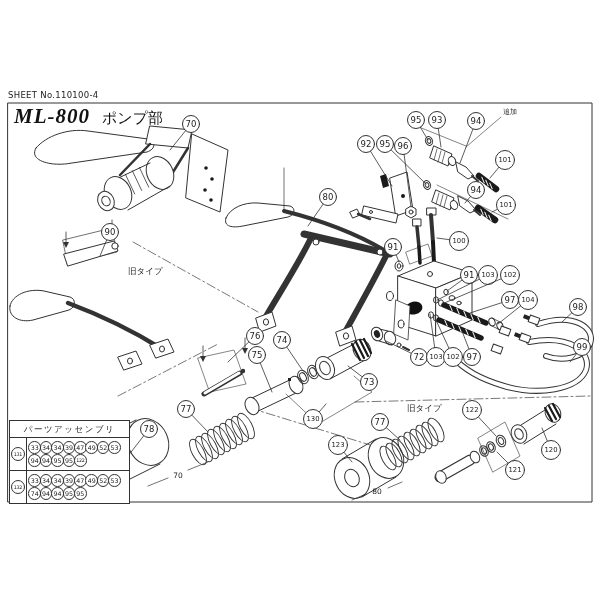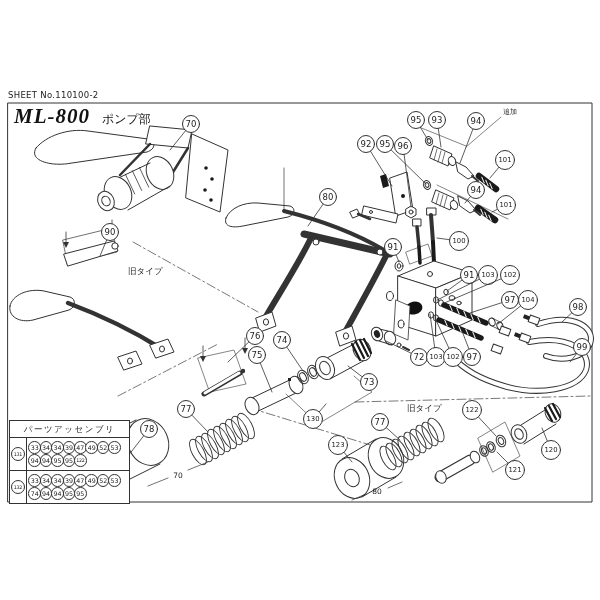--- a/index.html
+++ b/index.html
@@ -3,21 +3,21 @@
 <meta charset="utf-8">
 <style>
   html,body{margin:0;padding:0;background:#fff;}
   #page{position:relative;width:600px;height:600px;background:#fff;overflow:hidden;
         font-family:"DejaVu Sans","Liberation Sans",sans-serif;color:#222;}
   #diagram{position:absolute;left:0;top:0;width:600px;height:600px;}
   .sheet-no{position:absolute;left:8px;top:90px;font-size:8.5px;letter-spacing:.3px;color:#222;}
   .title-block{position:absolute;left:14px;top:104px;white-space:nowrap;}
   .title-main{font-family:"Liberation Serif","DejaVu Serif",serif;font-style:italic;font-weight:bold;
               font-size:21px;letter-spacing:1px;color:#111;margin-top:28px;}
-  .title-sub{font-size:12px;margin-left:12px;color:#111;}
+  .title-sub{font-size:15px;margin-left:12px;color:#111;}
   
   .pa-table{position:absolute;left:9px;top:420px;width:121px;border:1px solid #333;background:#fff;box-sizing:border-box;}
   .pa-head{height:16px;line-height:16px;border-bottom:1px solid #333;font-size:8.5px;text-align:center;letter-spacing:1.5px;}
   .pa-row{display:flex;border-bottom:1px solid #333;min-height:32px;}
   .pa-row:last-child{border-bottom:none;}
   .pa-id{width:16px;border-right:1px solid #333;display:flex;align-items:center;justify-content:center;flex:none;}
   .pa-id span{width:12px;height:12px;border:1px solid #333;border-radius:50%;font-size:4.8px;
               display:flex;align-items:center;justify-content:center;letter-spacing:-.3px;}
   .pa-parts{flex:1;display:flex;flex-wrap:wrap;align-content:center;padding:1px 0 1px 2px;}
   .pcirc{width:12.6px;height:12.6px;border:1px solid #333;border-radius:50%;font-size:6.3px;
@@ -485,21 +485,21 @@
       </g>
   <g id="text-layer">
         <text x="128" y="274" fill="#222" stroke="none" font-size="8.5" text-anchor="start" font-family="&quot;DejaVu Sans&quot;,sans-serif">旧タイプ</text>
         <text x="407" y="411" fill="#222" stroke="none" font-size="8.5" text-anchor="start" font-family="&quot;DejaVu Sans&quot;,sans-serif">旧タイプ</text>
         <text x="503" y="114" fill="#222" stroke="none" font-size="7" text-anchor="start" font-family="&quot;DejaVu Sans&quot;,sans-serif">追加</text>
         <text x="178" y="478" fill="#222" stroke="none" font-size="7.5" text-anchor="middle" font-family="&quot;DejaVu Sans&quot;,sans-serif">70</text>
         <text x="377" y="494" fill="#222" stroke="none" font-size="7.5" text-anchor="middle" font-family="&quot;DejaVu Sans&quot;,sans-serif">80</text>
       </g>
 </svg>
 
-<div class="sheet-no">SHEET No.110100-2</div>
+<div class="sheet-no">SHEET No.110100-4</div>
 <div class="title-block">
   <span class="title-main">ML-800</span><span class="title-sub">ポンプ部</span>
 </div>
 
 <div class="pa-table" id="pa-table">
   <div class="pa-head">パーツアッセンブリ</div>
 <div class="pa-row">
         <div class="pa-id">
           <span>131</span>
         </div>

